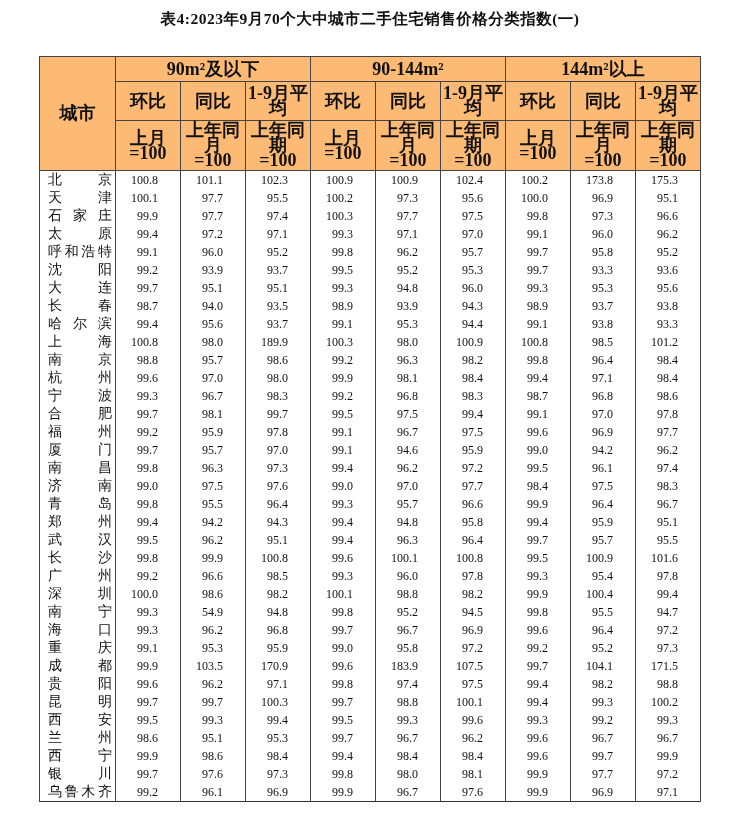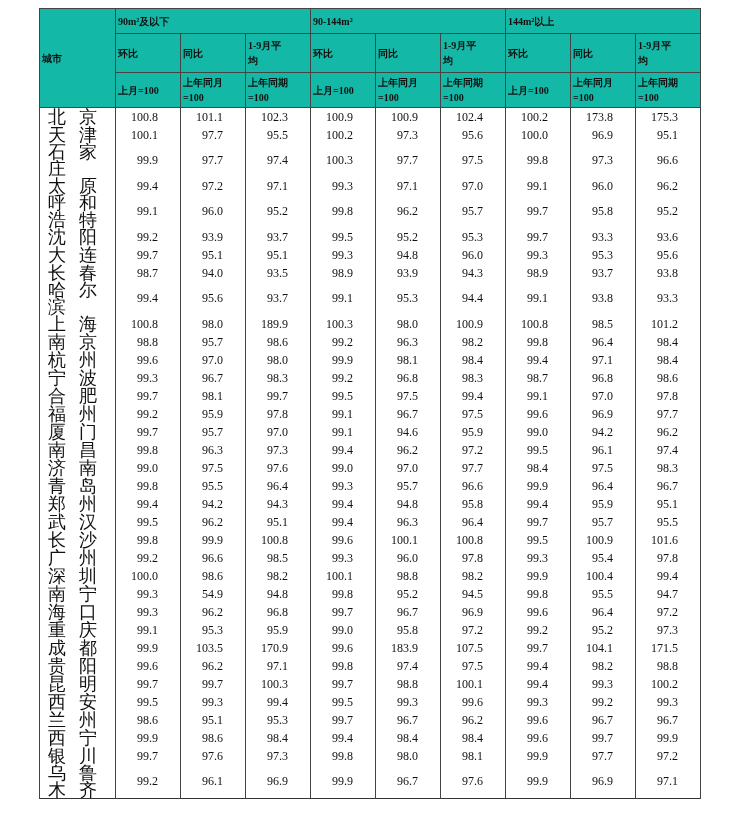--- a/index.html
+++ b/index.html
@@ -31,27 +31,27 @@
     table-layout: fixed;
     width: 662px;
     margin: 0 auto 0 39px;
     border-top: 1.5px solid #333;
     border-bottom: 1.5px solid #333;
   }
   col.c-city { width: 76px; }
   thead th {
     border: 1px solid #444;
     font-weight: bold;
-    font-size: 10px;
+    font-size: 18px;
     line-height: 15px;
     padding: 2px 2px;
-    text-align: left;
+    text-align: center;
     vertical-align: middle;
     white-space: pre-line;
-    background: #14b8a6;
+    background: #fdba74;
   }
   thead tr.group-row th { height: 20px; }
   thead tr.metric-row th { height: 34px; }
   thead tr.base-row th { height: 30px; font-weight: bold; }
   th.city-head { vertical-align: middle; }
   tbody td {
     border-left: 1px solid #444;
     border-right: 1px solid #444;
     font-size: 12px;
     line-height: 16.5px;
@@ -59,29 +59,30 @@
     padding: 0;
   }
   tbody td.val {
     text-align: right;
     padding-right: 22px;
   }
   tbody td.city {
     text-align: justify;
     text-align-last: justify;
     -moz-text-align-last: justify;
-    padding: 0 18px 0 8px;
-    font-size: 18px;
+    padding: 0 3px 0 8px;
+    font-size: 14px;
   }
 </style>
 </head>
 <body>
 
 <div class="page">
 
+  <div class="title">表4:2023年9月70个大中城市二手住宅销售价格分类指数(一)</div>
 
   <table class="idx">
     <colgroup>
       <col class="c-city">
       <col>
         <col>
         <col>
         <col>
         <col>
         <col>

